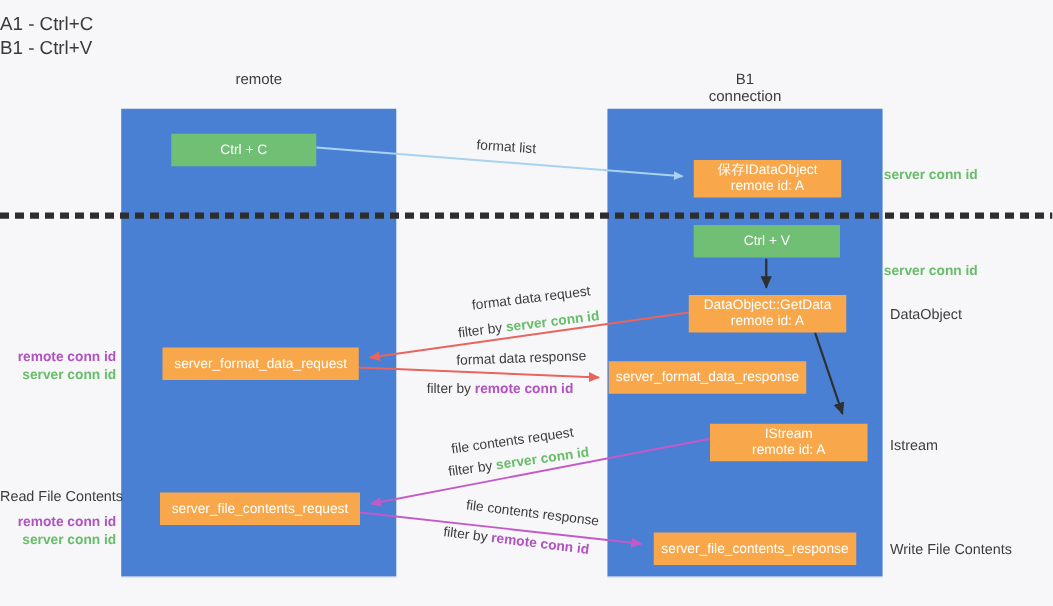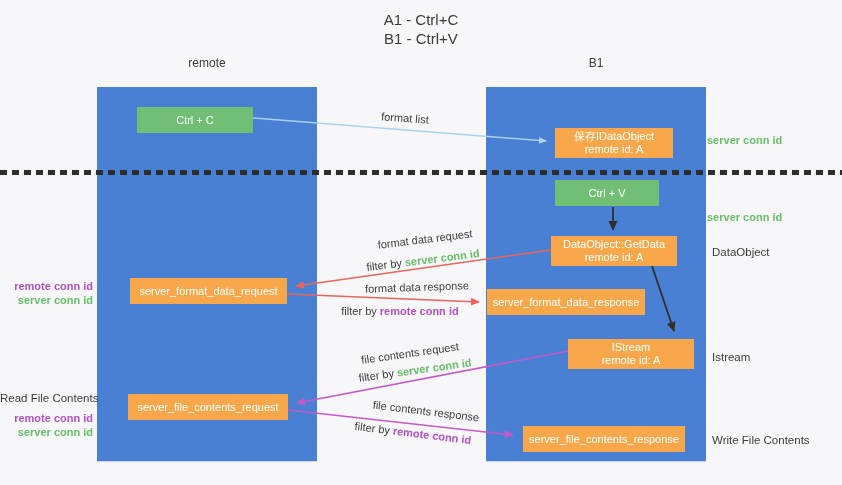--- a/index.html
+++ b/index.html
@@ -6,21 +6,21 @@
   body{
     width:842px;height:485px;
     background:#f7f7f9;
     font-family:"Liberation Sans", sans-serif;
     color:#3c3c3c;
     position:relative;
     overflow:hidden;
   }
   .abs{position:absolute;}
   .title{
-    left:0;right:0;top:10px;text-align:center;
+    left:0;right:0;top:10px;
     font-size:15px;line-height:19px;color:#3a3a3a;
   }
   .col-header{
     text-align:center;font-size:12px;line-height:14px;color:#3c3c3c;
   }
   .column{
     background:#4a80d4;
     box-shadow:0 1px 0 #c9d6ee;
   }
   .divider{
@@ -52,20 +52,21 @@
 <div class="abs title">
   <div>A1 - Ctrl+C</div>
   <div>B1 - Ctrl+V</div>
 </div>
 
 <div class="abs col-header" style="left:97px;top:56px;width:220px;">
   <div>remote</div>
 </div>
 <div class="abs col-header" style="left:486px;top:56px;width:220px;">
   <div>B1</div>
+  <div>connection</div>
 </div>
 
 <div class="abs column" style="left:97px;top:87px;width:220px;height:374px;"></div>
 <div class="abs column" style="left:486px;top:87px;width:220px;height:374px;"></div>
 
 <div class="abs divider"></div>
 
 <svg class="overlay" width="842" height="485" viewBox="0 0 842 485">
   <defs>
     <marker id="m-blue" markerUnits="userSpaceOnUse" markerWidth="9" markerHeight="8" refX="7" refY="3.5" orient="auto">
@@ -92,21 +93,21 @@
 
 <div class="abs box green" style="left:137px;top:107px;width:116px;height:26px;">
   <span>Ctrl + C</span>
 </div>
 
 <div class="abs box orange" style="left:555px;top:128px;width:118px;height:30px;">
   <div>保存IDataObject</div>
   <div>remote id: A</div>
 </div>
 
-<div class="abs box green" style="left:555px;top:180px;width:104px;height:26px;">
+<div class="abs box green" style="left:555px;top:180px;width:117px;height:26px;">
   <span>Ctrl + V</span>
 </div>
 
 <div class="abs box orange" style="left:551px;top:236px;width:126px;height:30px;">
   <div>DataObject::GetData</div>
   <div>remote id: A</div>
 </div>
 
 <div class="abs box orange" style="left:130px;top:278px;width:157px;height:26px;">
   <span>server_format_data_request</span>

